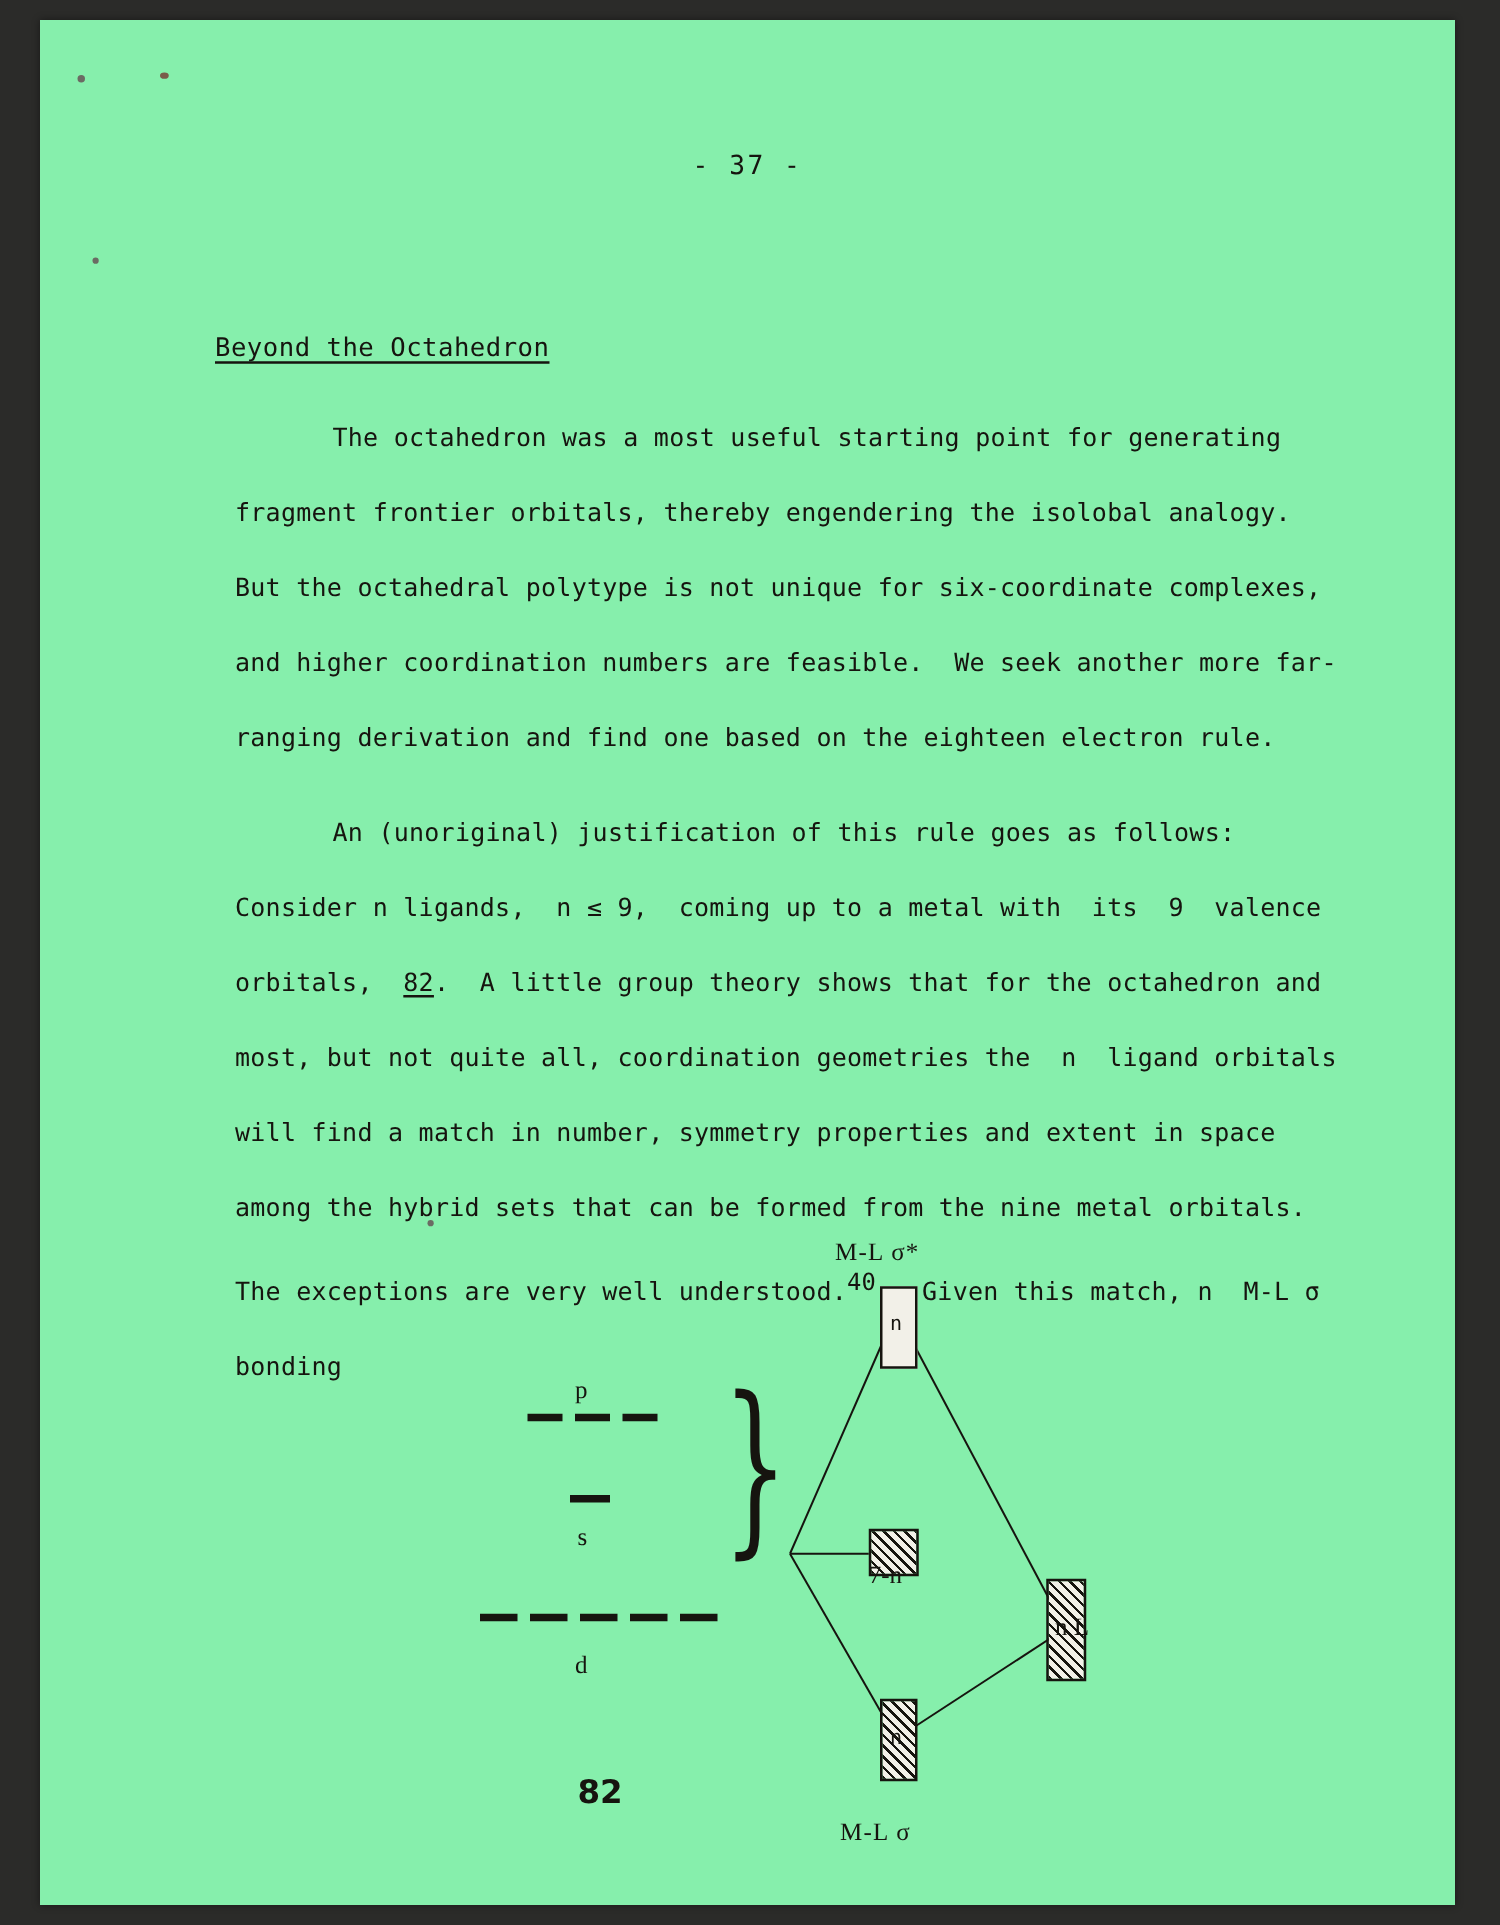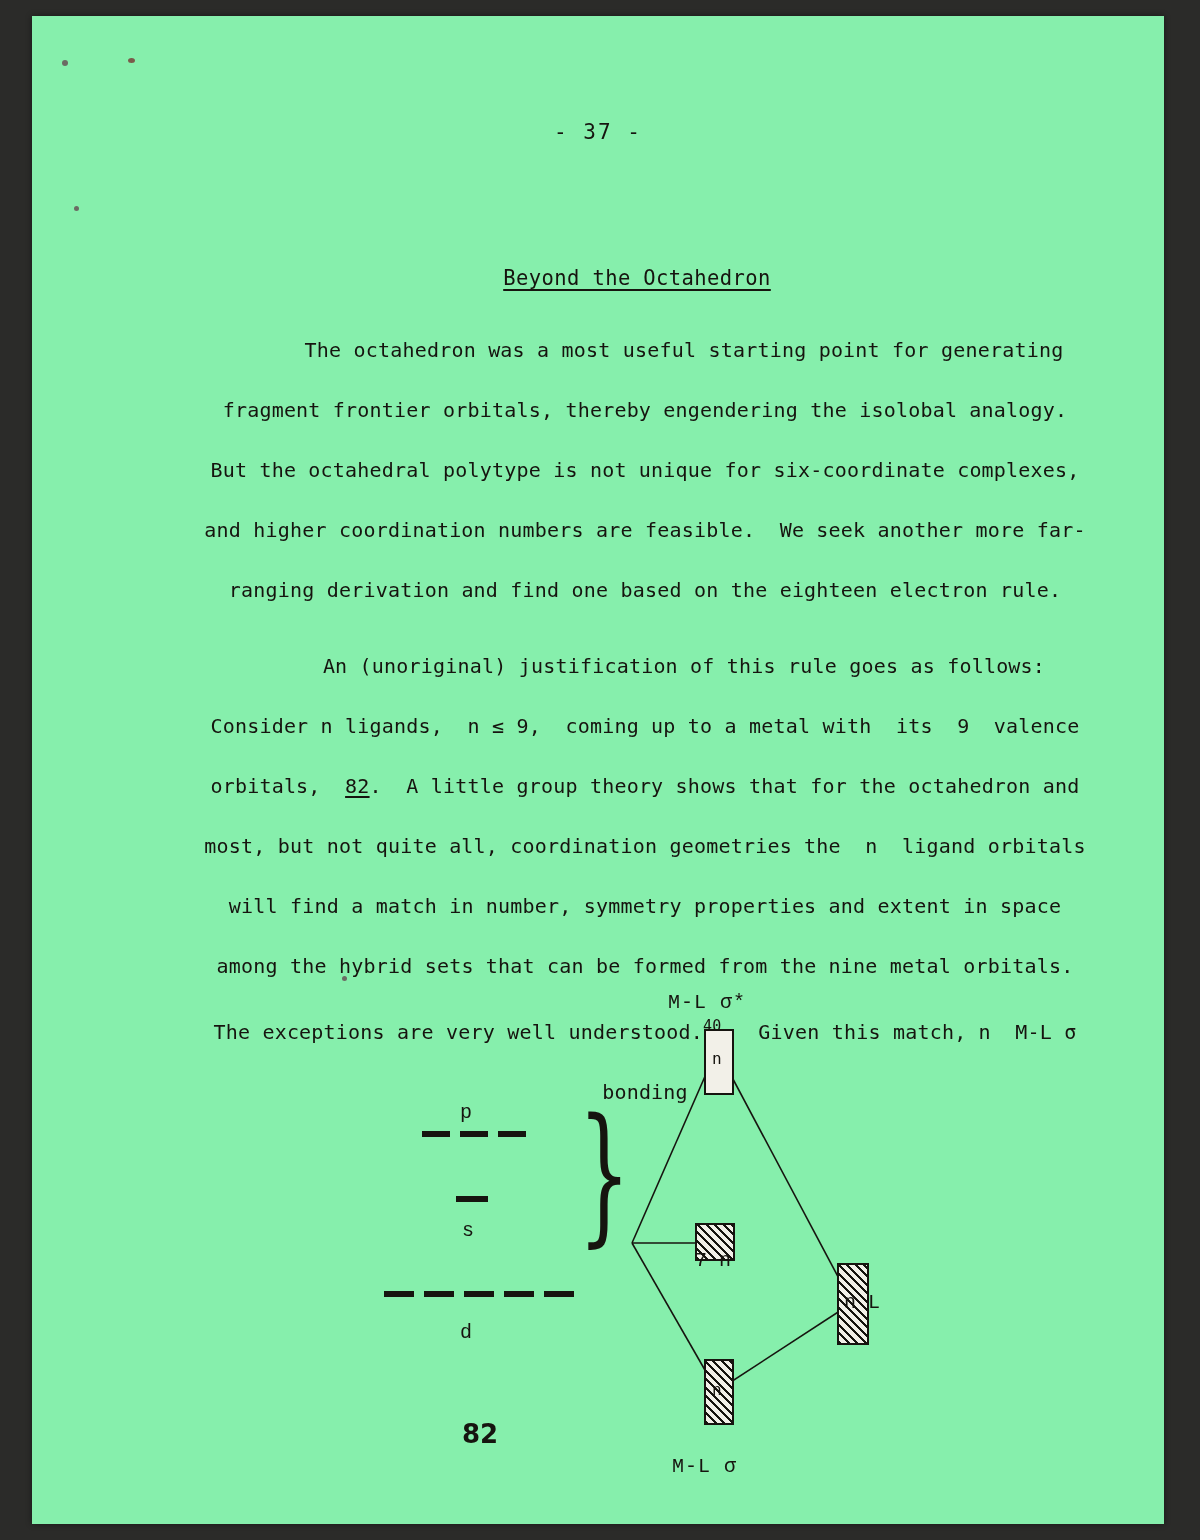--- a/index.html
+++ b/index.html
@@ -38,24 +38,23 @@
     left: 0;
     width: 100%;
     text-align: center;
     font-size: 21px;
     letter-spacing: 2px;
     color: #16140f;
   }
 
   .content {
     position: absolute;
-    left: 155px;
+    left: 140px;
     top: 250px;
     width: 900px;
-    text-align: center;
   }
 
   .section-heading {
     font-size: 20.5px;
     color: #16140f;
     text-decoration: underline;
     text-underline-offset: 4px;
     letter-spacing: 0.4px;
     margin-bottom: 30px;
   }
@@ -64,35 +63,35 @@
     font-size: 20px;
     color: #16140f;
     line-height: 60px;
     margin: 0 0 8px 16px;
     text-indent: 78px;
     letter-spacing: 0.2px;
     white-space: pre-wrap;
   }
   p.para.second { margin-top: 16px; }
   .uline { text-decoration: underline; text-underline-offset: 3px; }
-  sup.fn { font-size: 15px; vertical-align: super; }
+  sup.fn { font-size: 19px; vertical-align: super; }
 
   
   .figure {
     position: absolute;
     left: 300px;
     top: 975px;
     width: 640px;
     height: 480px;
   }
   .fig-label {
     position: absolute;
     font-size: 20px;
     color: #16140f;
-    font-family: Liberation Mono, monospace;
+    font-family: Liberation Serif, serif;
     white-space: nowrap;
   }
   .lbl-sigma-star { left: 336px; top: 0px; letter-spacing: 1px; }
   .lbl-sigma      { left: 340px; top: 464px; letter-spacing: 1px; }
   .lbl-nL         { left: 512px; top: 300px; }
   .lbl-9n         { left: 363px; top: 258px; }
   .lbl-p          { left: 128px; top: 110px; }
   .lbl-s          { left: 130px; top: 228px; }
   .lbl-d          { left: 128px; top: 330px; }
   .fig-82 {

